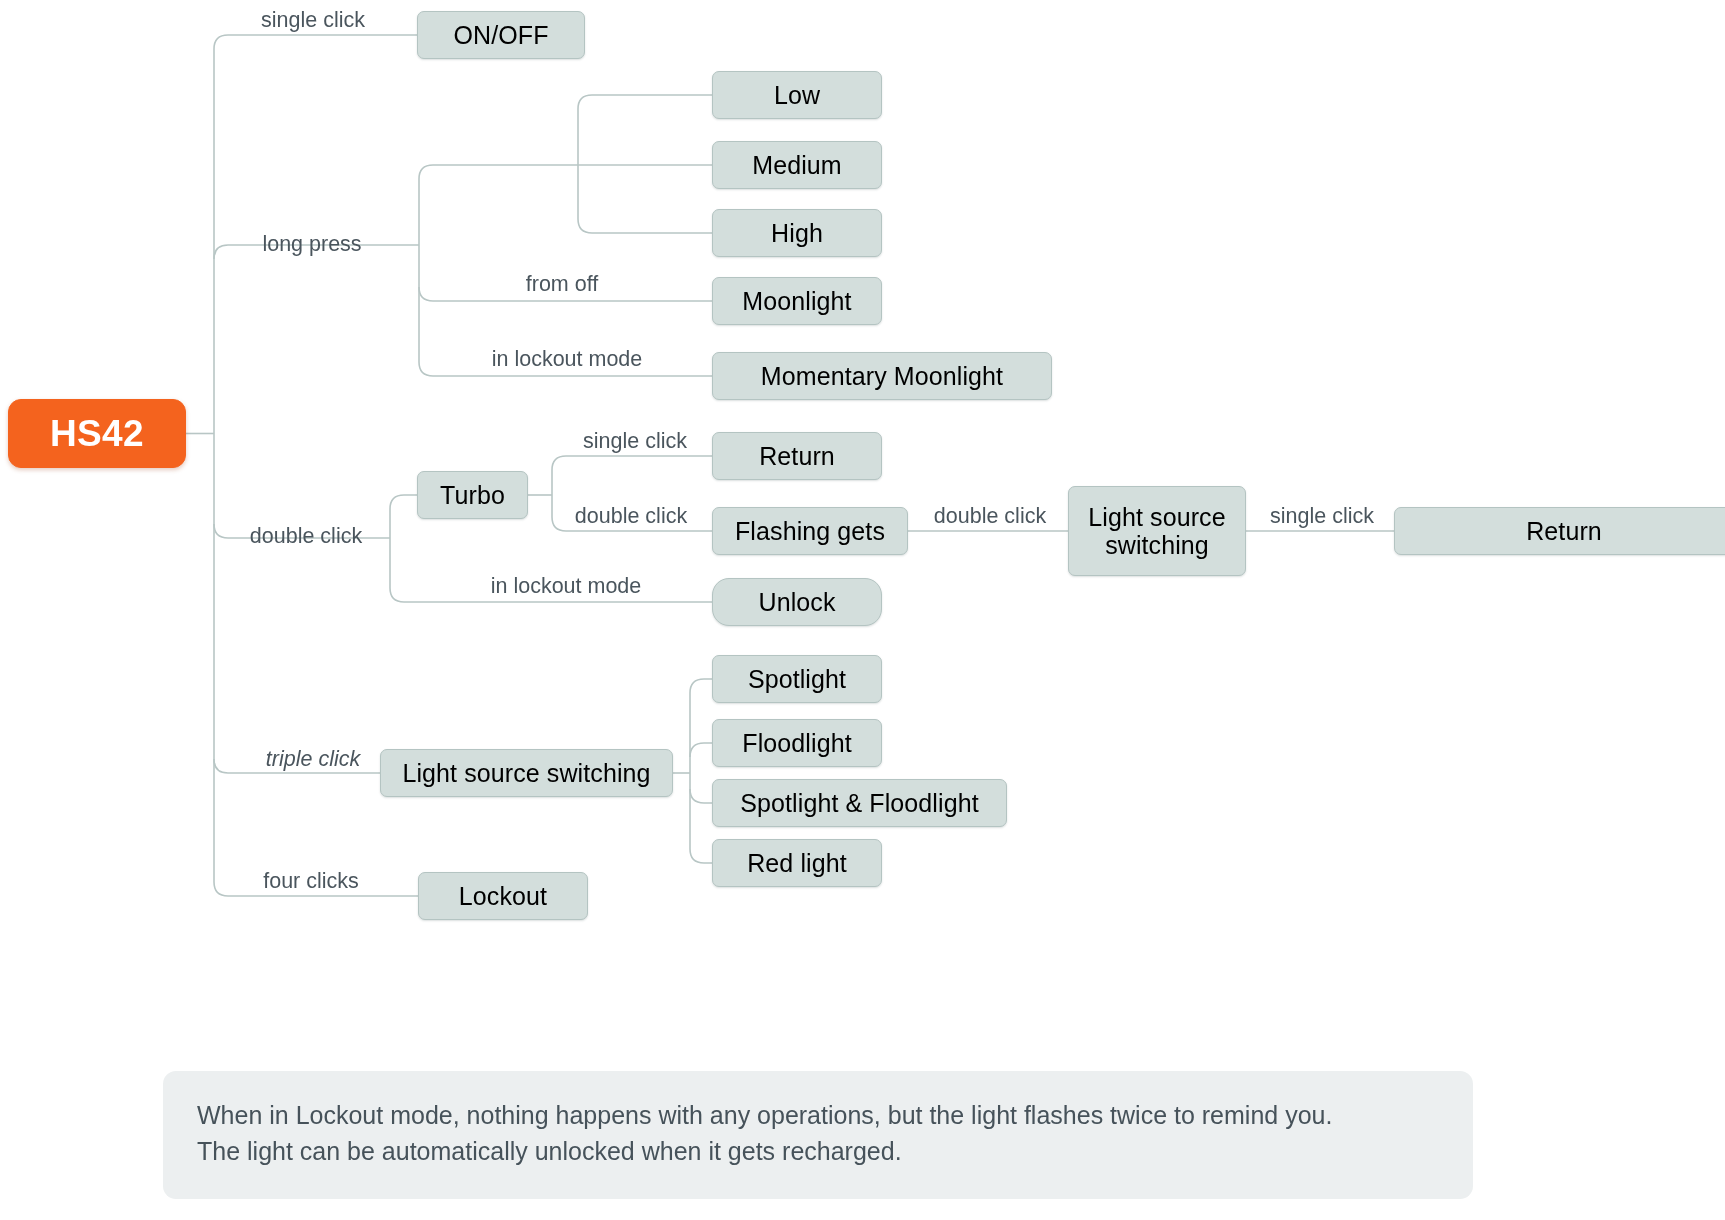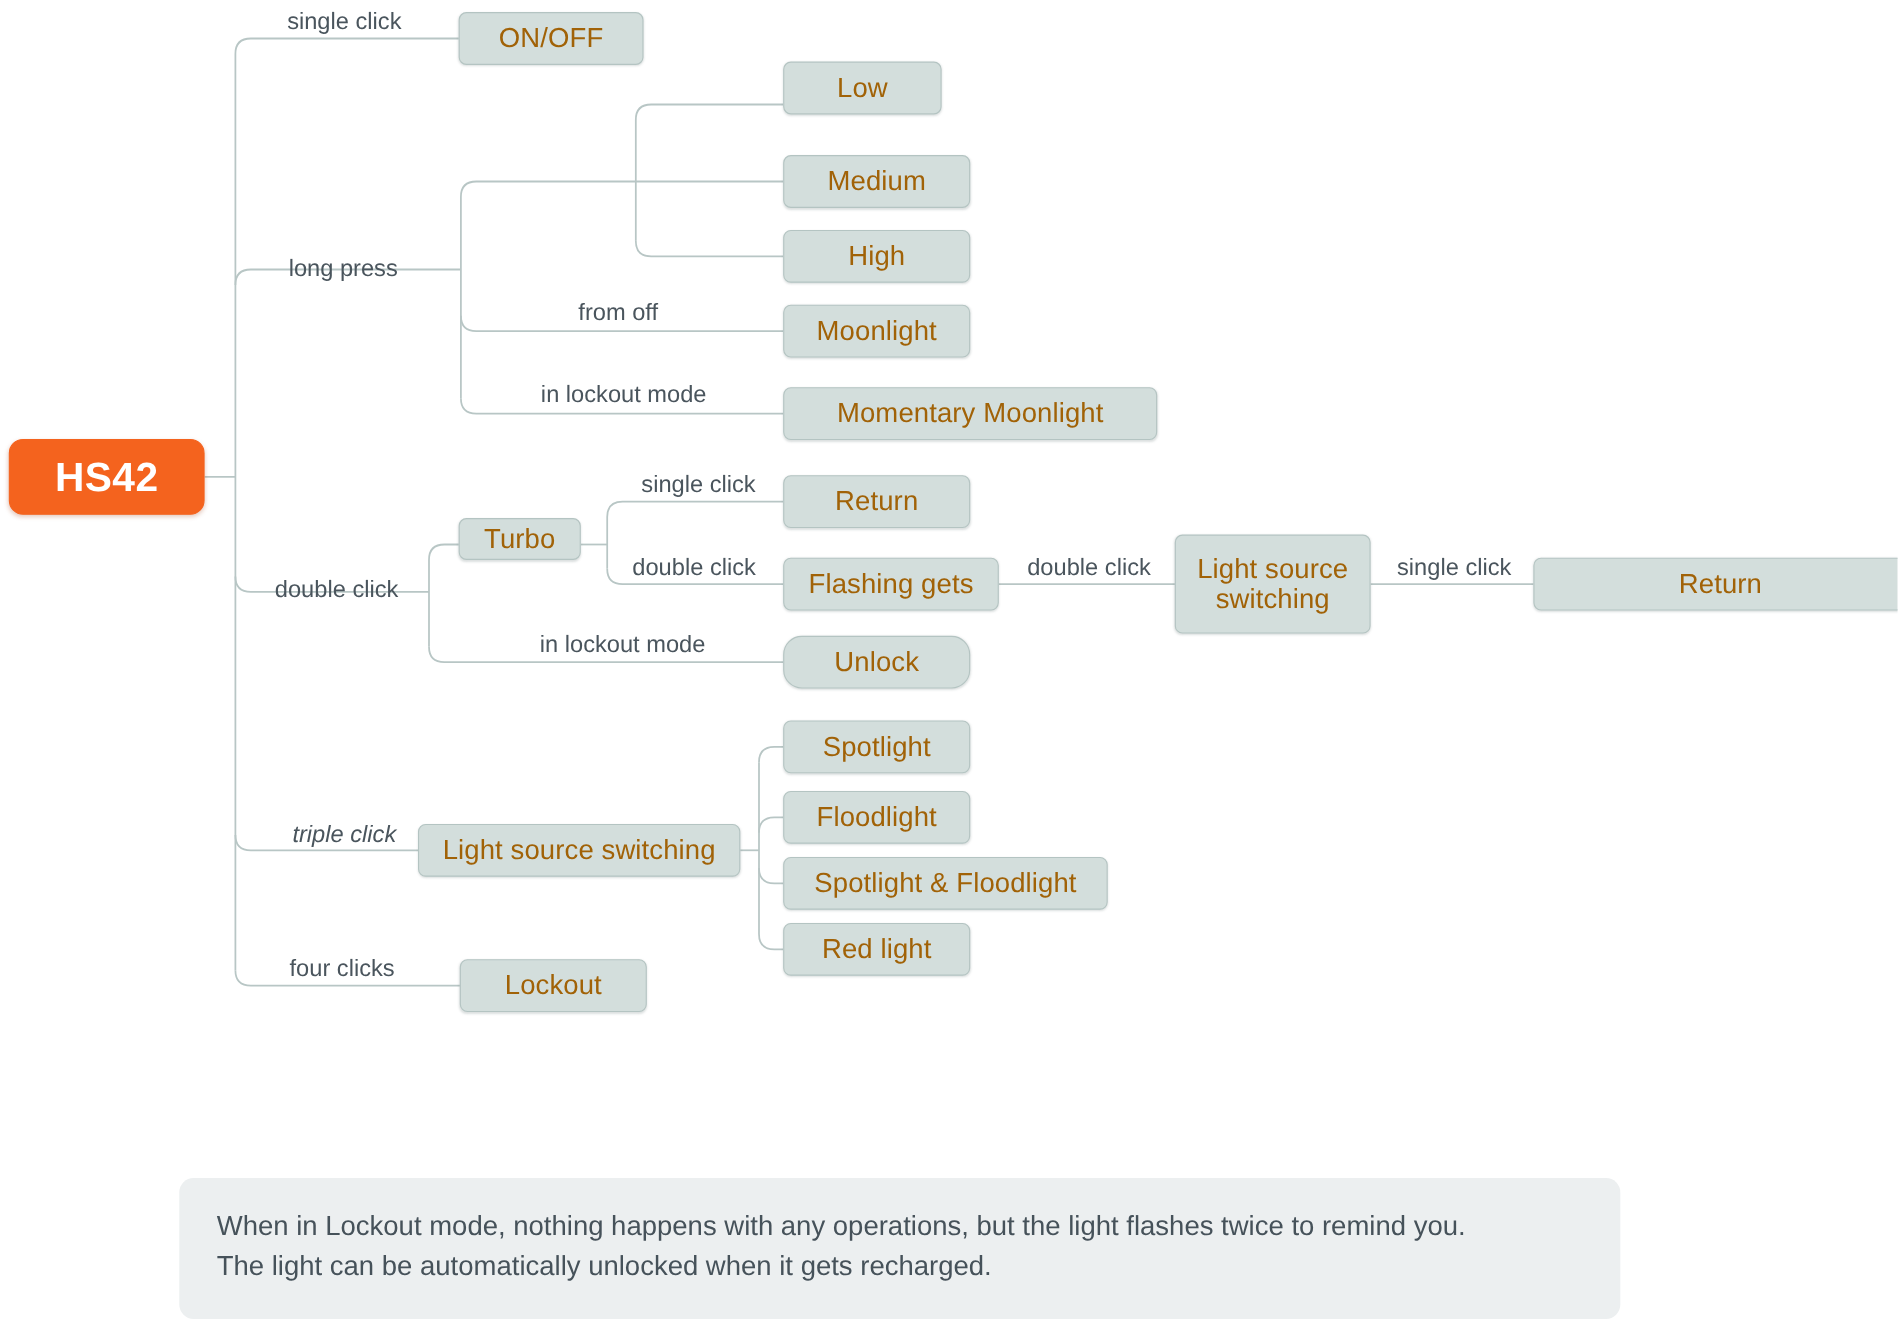--- a/index.html
+++ b/index.html
@@ -30,21 +30,21 @@
   .node {
     position: absolute;
     box-sizing: border-box;
     display: flex;
     align-items: center;
     justify-content: center;
     text-align: center;
     background: #d3dedc;
     border: 1px solid #b4c4c2;
     border-radius: 7px;
-    color: #a16207;
+    color: #000000;
     font-size: 25px;
     line-height: 1.12;
     letter-spacing: .1px;
     padding: 0 10px;
     box-shadow: 0 1px 2px rgba(90,110,110,.22);
     white-space: pre-line;
   }
   .node.root {
     background: #f4631e;
     border: 1px solid #f4631e;
@@ -111,26 +111,26 @@
       <path d="M 690 693 V 849" fill="none" stroke="#b8c6c5" stroke-width="1.6"></path>
       <path d="M 690 693 Q 690 679 704 679 H 712" fill="none" stroke="#b8c6c5" stroke-width="1.6"></path>
       <path d="M 690 757 Q 690 743 704 743 H 712" fill="none" stroke="#b8c6c5" stroke-width="1.6"></path>
       <path d="M 690 789 Q 690 803 704 803 H 712" fill="none" stroke="#b8c6c5" stroke-width="1.6"></path>
       <path d="M 690 849 Q 690 863 704 863 H 712" fill="none" stroke="#b8c6c5" stroke-width="1.6"></path>
     </svg>
 
   <div id="nodes-layer">
       <div class="node root" style="left: 8px; top: 399px; width: 178px; height: 69px;">HS42</div>
       <div class="node" style="left: 417px; top: 11px; width: 168px; height: 48px;">ON/OFF</div>
-      <div class="node" style="left: 712px; top: 56px; width: 144px; height: 48px;">Low</div>
+      <div class="node" style="left: 712px; top: 71px; width: 170px; height: 48px;">Low</div>
       <div class="node" style="left: 712px; top: 141px; width: 170px; height: 48px;">Medium</div>
       <div class="node" style="left: 712px; top: 209px; width: 170px; height: 48px;">High</div>
       <div class="node" style="left: 712px; top: 277px; width: 170px; height: 48px;">Moonlight</div>
       <div class="node" style="left: 712px; top: 352px; width: 340px; height: 48px;">Momentary Moonlight</div>
-      <div class="node" style="left: 417px; top: 471px; width: 111px; height: 38px;">Turbo</div>
+      <div class="node" style="left: 417px; top: 471px; width: 111px; height: 48px;">Turbo</div>
       <div class="node" style="left: 712px; top: 432px; width: 170px; height: 48px;">Return</div>
       <div class="node" style="left: 712px; top: 507px; width: 196px; height: 48px;">Flashing gets</div>
       <div class="node" style="left: 1068px; top: 486px; width: 178px; height: 90px;">Light source
 switching</div>
       <div class="node" style="left: 1394px; top: 507px; width: 340px; height: 48px;">Return</div>
       <div class="node" style="left: 712px; top: 578px; width: 170px; height: 48px; border-radius: 17px;">Unlock</div>
       <div class="node" style="left: 380px; top: 749px; width: 293px; height: 48px;">Light source switching</div>
       <div class="node" style="left: 712px; top: 655px; width: 170px; height: 48px;">Spotlight</div>
       <div class="node" style="left: 712px; top: 719px; width: 170px; height: 48px;">Floodlight</div>
       <div class="node" style="left: 712px; top: 779px; width: 295px; height: 48px;">Spotlight &amp; Floodlight</div>

